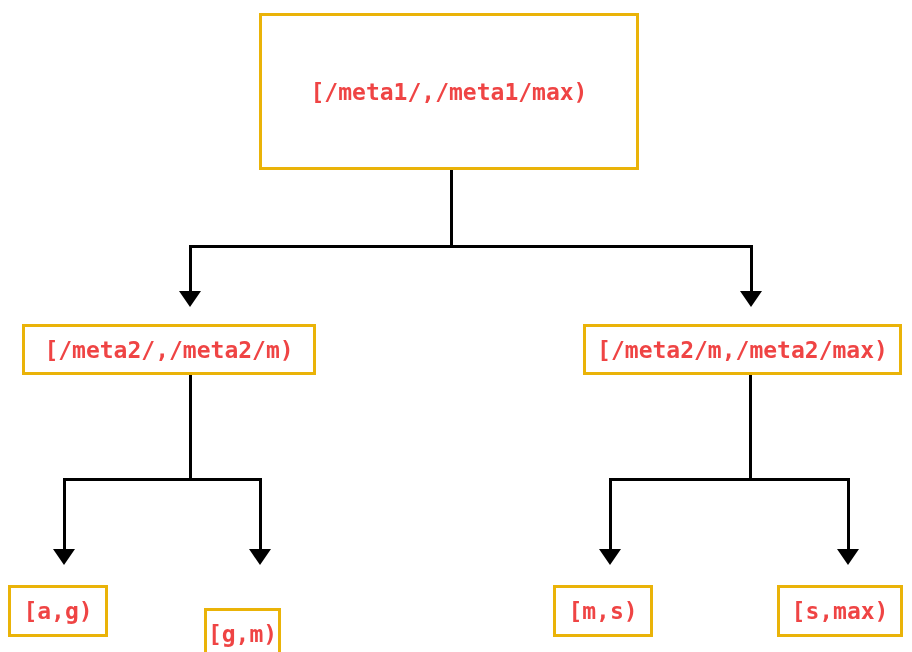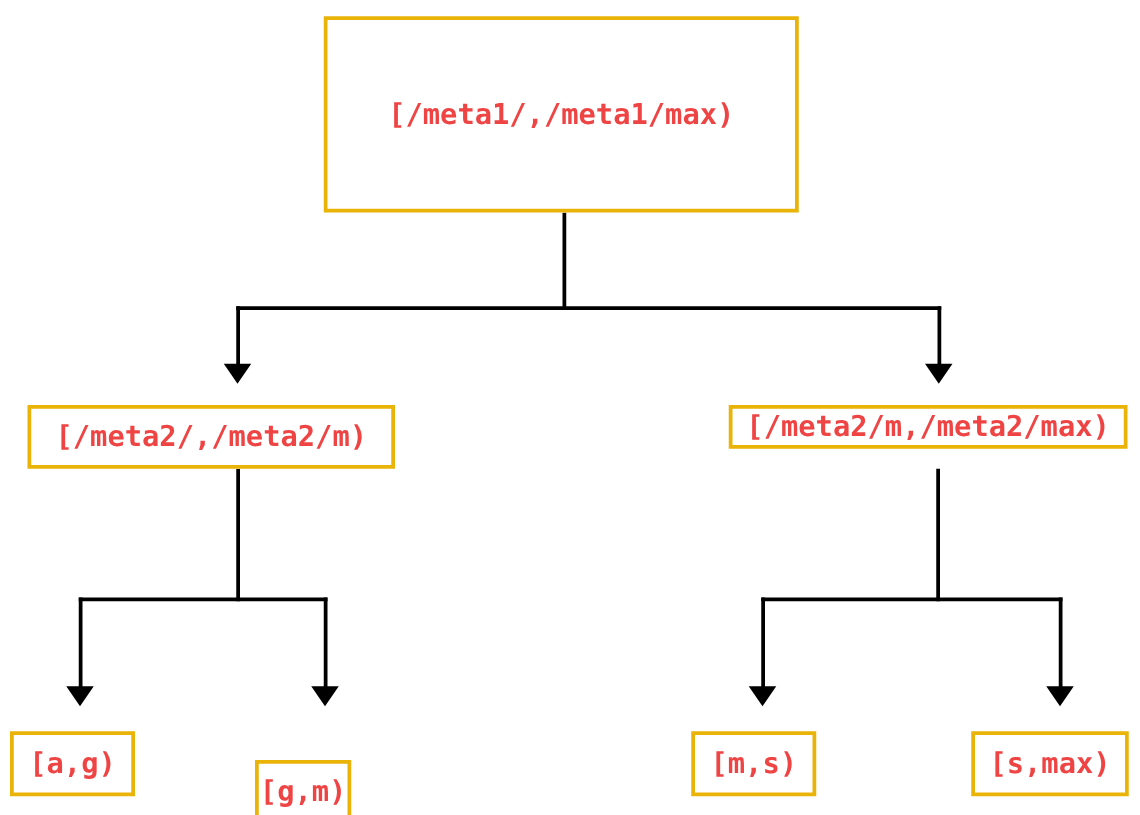--- a/index.html
+++ b/index.html
@@ -28,21 +28,21 @@
     align-items: center;
     justify-content: center;
     font-family: "DejaVu Sans Mono", monospace;
     font-weight: bold;
     font-size: 23px;
     color: #ef4444;
     white-space: nowrap;
   }
   .node-root   { left: 259px; top: 13px;  width: 380px; height: 157px; }
   .node-l2a    { left: 22px;  top: 324px; width: 294px; height: 51px; }
-  .node-l2b    { left: 583px; top: 324px; width: 319px; height: 35px; }
+  .node-l2b    { left: 583px; top: 324px; width: 319px; height: 51px; }
   .node-leaf1  { left: 8px;   top: 585px; width: 100px; height: 52px; align-items: center; }
   .node-leaf2  { left: 204px; top: 608px; width: 77px; height: 52px; }
   .node-leaf3  { left: 553px; top: 585px; width: 100px; height: 52px; }
   .node-leaf4  { left: 777px; top: 585px; width: 126px; height: 52px; }
 
   .line {
     position: absolute;
     background: #000000;
   }
   

